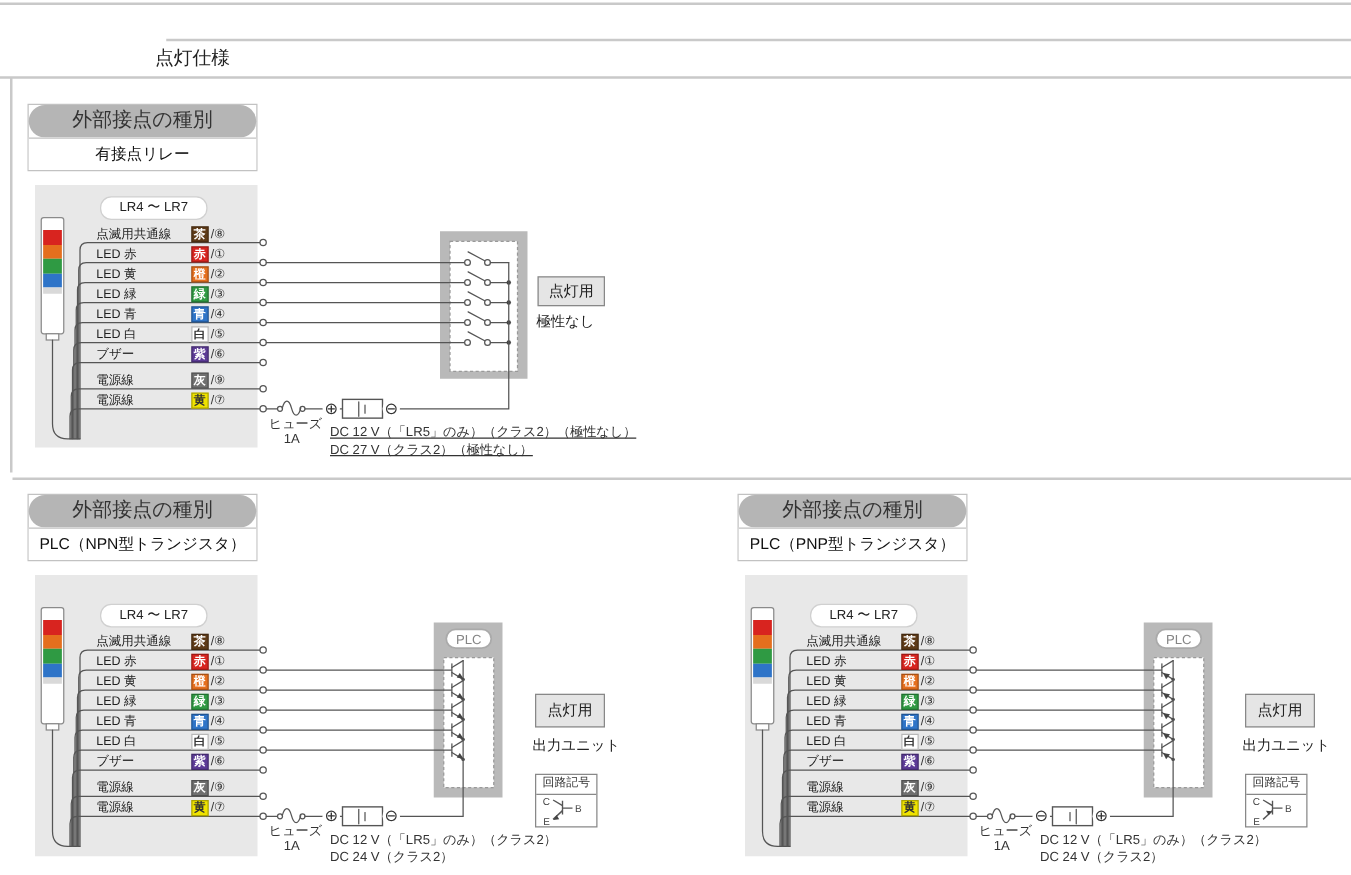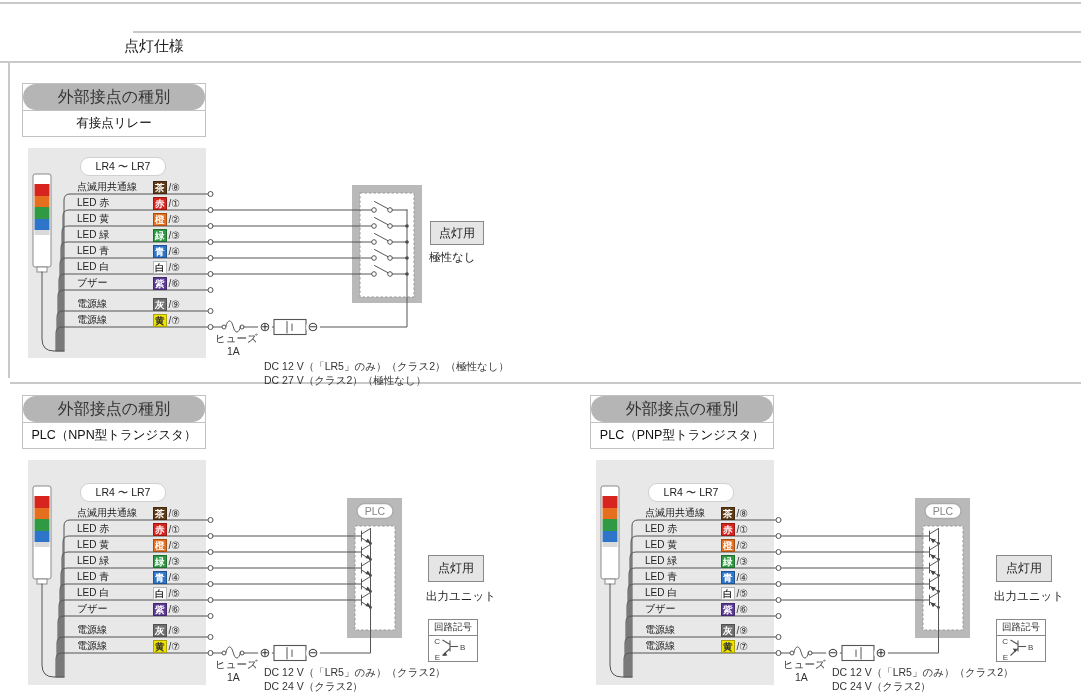--- a/index.html
+++ b/index.html
@@ -414,21 +414,21 @@
   <div class="fuselabel" style="left:783px;top:658px;">ヒューズ</div>
   <div class="fuselabel" style="left:795px;top:671px;">1A</div>
 
   <div class="polsym" style="left:258px;top:320px;">⊕</div>
   <div class="polsym" style="left:306px;top:320px;">⊖</div>
   <div class="polsym" style="left:258px;top:646px;">⊕</div>
   <div class="polsym" style="left:306px;top:646px;">⊖</div>
   <div class="polsym" style="left:826px;top:646px;">⊖</div>
   <div class="polsym" style="left:874px;top:646px;">⊕</div>
 
-  <div class="dcnote" style="left:264px;top:360px;">
+  <div class="dcnote" style="left:264px;top:340px;text-decoration:underline;">
     <div>DC 12 V（「LR5」のみ）（クラス2）（極性なし）</div>
     <div>DC 27 V（クラス2）（極性なし）</div>
   </div>
   <div class="dcnote" style="left:264px;top:666px;">
     <div>DC 12 V（「LR5」のみ）（クラス2）</div>
     <div>DC 24 V（クラス2）</div>
   </div>
   <div class="dcnote" style="left:832px;top:666px;">
     <div>DC 12 V（「LR5」のみ）（クラス2）</div>
     <div>DC 24 V（クラス2）</div>

